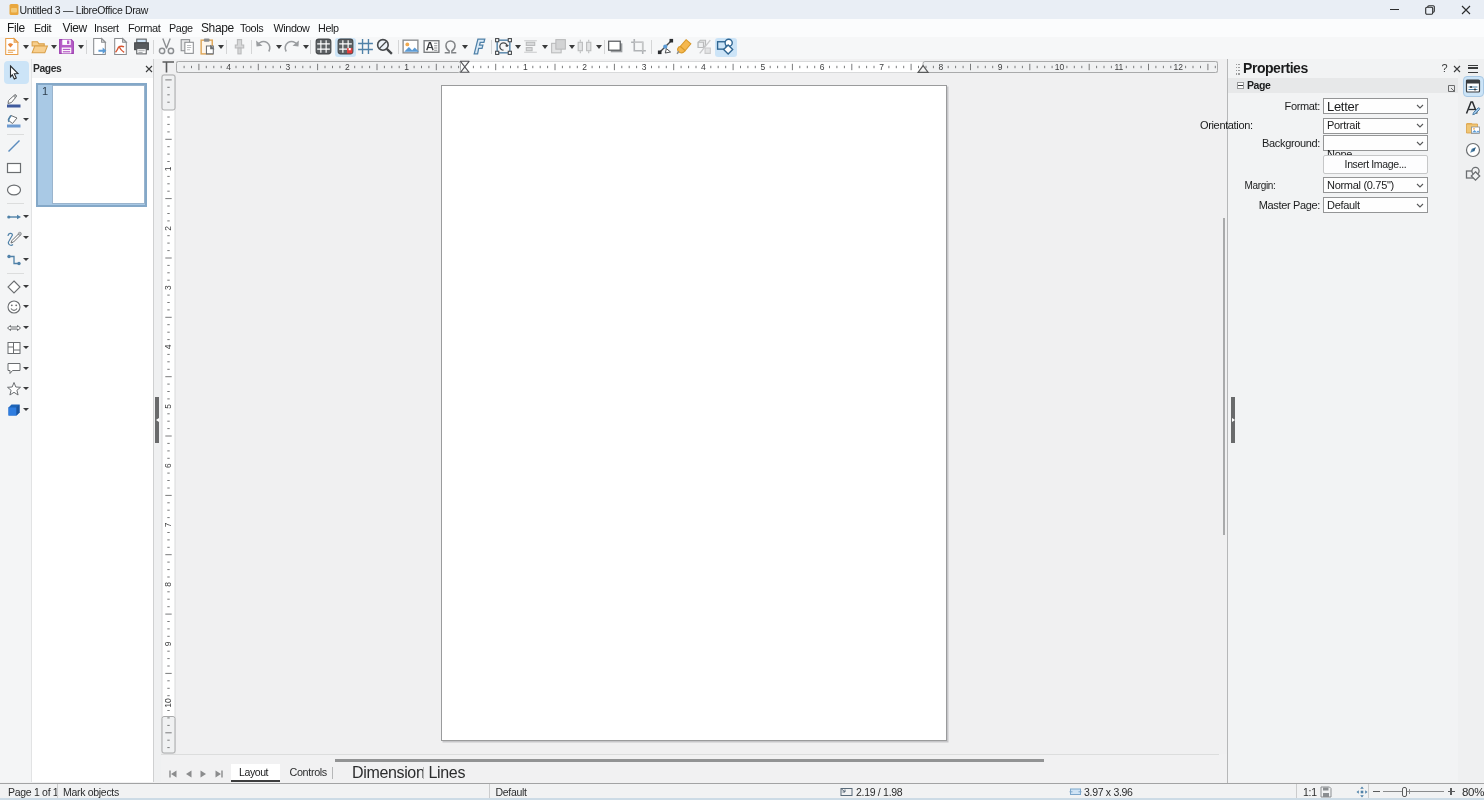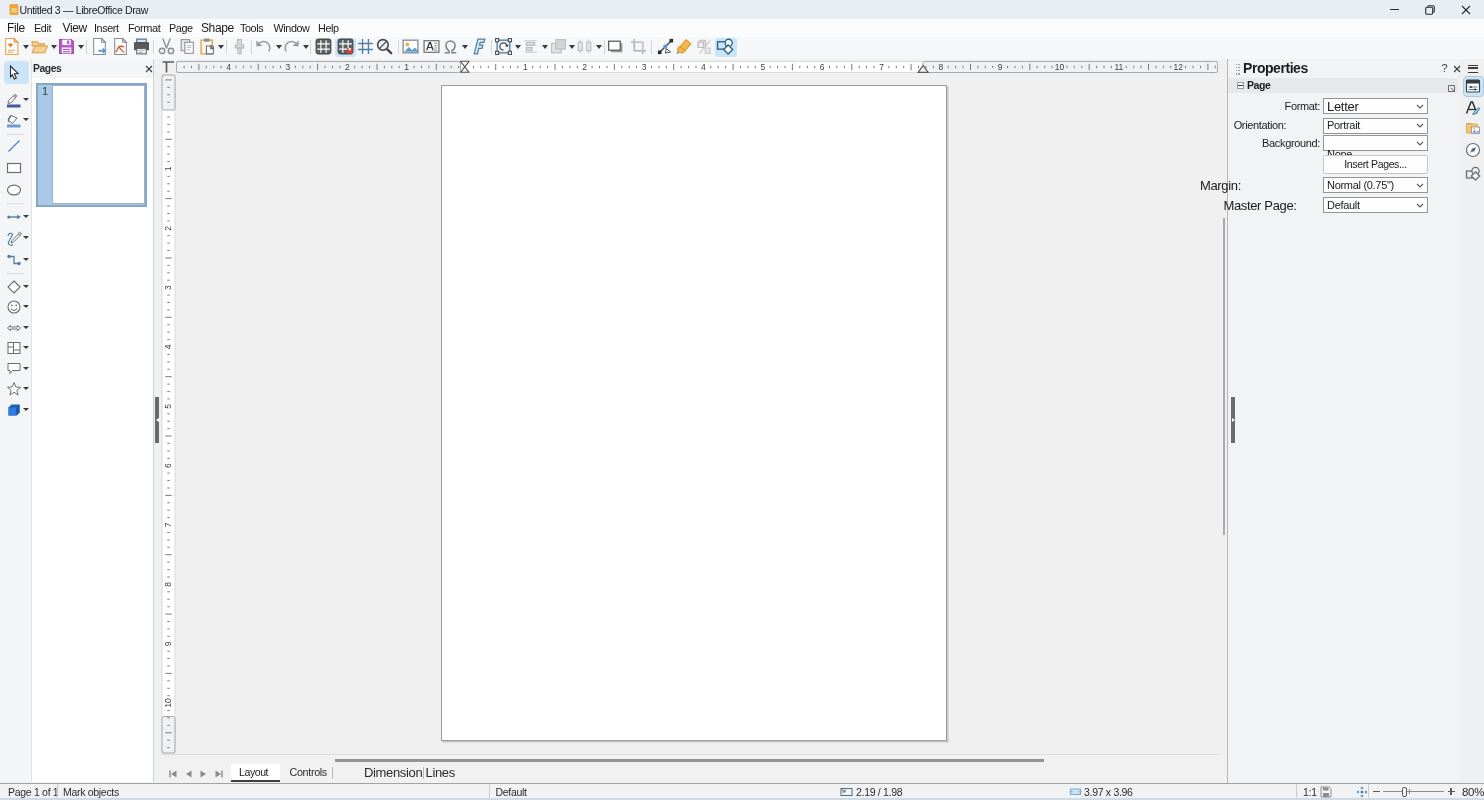--- a/index.html
+++ b/index.html
@@ -572,41 +572,41 @@
 <svg class="abs" style="left:1447.5px;top:84.5px" width="7" height="7" viewBox="0 0 7 7">
     <path d="M0.5 0.5 H6.5 V6.5 H0.5 Z M6.5 3 V6.5 H3" fill="none" stroke="#6b6c6d" stroke-width="1"></path>
     <path d="M3 3 L6 6" stroke="#6b6c6d"></path>
   </svg>
 <div class="abs" style="left:1200px;top:99.8px;width:120px;height:13px;line-height:13px;font-size:11px;letter-spacing:-0.35px;color:#1a1b1c;text-align:right">Format:</div>
 <div class="abs" style="left:1323px;top:98.3px;width:105px;height:16px;background:#fefefe;border:1px solid #949596;box-sizing:border-box"></div>
 <div class="abs" style="left:1327px;top:99.8px;height:13px;line-height:13px;font-size:13px;letter-spacing:-0.3px;color:#1a1b1c">Letter</div>
 <svg class="abs" style="left:1415.5px;top:103.8px" width="8" height="5.5" viewBox="0 0 8 5.5">
     <path d="M1 1 L4 4 L7 1" fill="none" stroke="#58595a" stroke-width="1.1"></path>
   </svg>
-<div class="abs" style="left:1200px;top:119.0px;width:120px;height:13px;line-height:13px;font-size:11px;letter-spacing:-0.35px;color:#1a1b1c;text-align:center">Orientation:</div>
+<div class="abs" style="left:1200px;top:119.0px;width:120px;height:13px;line-height:13px;font-size:11px;letter-spacing:-0.35px;color:#1a1b1c;text-align:left">Orientation:</div>
 <div class="abs" style="left:1323px;top:117.5px;width:105px;height:16px;background:#fefefe;border:1px solid #949596;box-sizing:border-box"></div>
 <div class="abs" style="left:1327px;top:119.0px;height:13px;line-height:13px;font-size:11px;letter-spacing:-0.3px;color:#1a1b1c">Portrait</div>
 <svg class="abs" style="left:1415.5px;top:123.0px" width="8" height="5.5" viewBox="0 0 8 5.5">
     <path d="M1 1 L4 4 L7 1" fill="none" stroke="#58595a" stroke-width="1.1"></path>
   </svg>
 <div class="abs" style="left:1200px;top:136.7px;width:120px;height:13px;line-height:13px;font-size:11px;letter-spacing:-0.35px;color:#1a1b1c;text-align:right">Background:</div>
 <div class="abs" style="left:1323px;top:135.2px;width:105px;height:16px;background:#fefefe;border:1px solid #949596;box-sizing:border-box"></div>
 <div class="abs" style="left:1327px;top:148px;height:13px;line-height:13px;font-size:11px;letter-spacing:-0.3px;color:#1a1b1c">None</div>
 <svg class="abs" style="left:1415.5px;top:140.7px" width="8" height="5.5" viewBox="0 0 8 5.5">
     <path d="M1 1 L4 4 L7 1" fill="none" stroke="#58595a" stroke-width="1.1"></path>
   </svg>
 <div class="abs" style="left:1323px;top:155px;width:105px;height:19px;background:#fdfdfe;border:1px solid #c6c7c8;border-radius:2px;box-sizing:border-box"></div>
-<div class="abs" style="left:1323px;top:158px;width:105px;height:13px;line-height:13px;font-size:10.5px;letter-spacing:-0.35px;color:#1a1b1c;text-align:center">Insert Pages...</div>
-<div class="abs" style="left:1200px;top:178.7px;width:120px;height:13px;line-height:13px;font-size:13px;letter-spacing:-0.35px;color:#1a1b1c;text-align:left">Margin:</div>
+<div class="abs" style="left:1323px;top:158px;width:105px;height:13px;line-height:13px;font-size:10.5px;letter-spacing:-0.35px;color:#1a1b1c;text-align:center">Insert Image...</div>
+<div class="abs" style="left:1200px;top:178.7px;width:120px;height:13px;line-height:13px;font-size:10px;letter-spacing:-0.35px;color:#1a1b1c;text-align:center">Margin:</div>
 <div class="abs" style="left:1323px;top:177.2px;width:105px;height:16px;background:#fefefe;border:1px solid #949596;box-sizing:border-box"></div>
 <div class="abs" style="left:1327px;top:178.7px;height:13px;line-height:13px;font-size:11px;letter-spacing:-0.3px;color:#1a1b1c">Normal (0.75")</div>
 <svg class="abs" style="left:1415.5px;top:182.7px" width="8" height="5.5" viewBox="0 0 8 5.5">
     <path d="M1 1 L4 4 L7 1" fill="none" stroke="#58595a" stroke-width="1.1"></path>
   </svg>
-<div class="abs" style="left:1200px;top:198.5px;width:120px;height:13px;line-height:13px;font-size:13px;letter-spacing:-0.35px;color:#1a1b1c;text-align:center">Master Page:</div>
+<div class="abs" style="left:1200px;top:198.5px;width:120px;height:13px;line-height:13px;font-size:11px;letter-spacing:-0.35px;color:#1a1b1c;text-align:right">Master Page:</div>
 <div class="abs" style="left:1323px;top:197px;width:105px;height:16px;background:#fefefe;border:1px solid #949596;box-sizing:border-box"></div>
 <div class="abs" style="left:1327px;top:198.5px;height:13px;line-height:13px;font-size:11px;letter-spacing:-0.3px;color:#1a1b1c">Default</div>
 <svg class="abs" style="left:1415.5px;top:202.5px" width="8" height="5.5" viewBox="0 0 8 5.5">
     <path d="M1 1 L4 4 L7 1" fill="none" stroke="#58595a" stroke-width="1.1"></path>
   </svg>
 <div style="position:absolute;left:1462.5px;top:75.5px;width:21px;height:21px;background:#cce4f7;border:1px solid #a8c8e4;border-radius:4px;box-sizing:border-box"></div>
 <div style="position:absolute;left:1468px;top:64.8px;width:10px;height:6.5px;border-top:1.4px solid #3a3b3c;border-bottom:1.4px solid #3a3b3c"></div>
 <div style="position:absolute;left:1468px;top:67.4px;width:10px;height:1.4px;background:#3a3b3c"></div>
 <svg style="position:absolute;left:1465.0px;top:78.0px" width="16" height="16" viewBox="0 0 16 16">
     <rect x="1.5" y="2" width="13" height="12" rx="1" fill="#fff" stroke="#3a3d40" stroke-width="1.2"></rect>
@@ -646,21 +646,21 @@
       <path d="M23.5 0.5 L18 4 L23.5 7.5 Z"></path>
       <path d="M32.5 0.5 L38 4 L32.5 7.5 Z"></path>
       <path d="M47.5 0.5 L53 4 L47.5 7.5 Z M54 0.5 v7"></path>
     </g>
     <path d="M2 0.5 v7 M54 0.5 v7" stroke="#8b8c8d" stroke-width="1.4"></path>
   </svg>
 <div class="abs" style="left:231px;top:763.5px;width:48.5px;height:18px;background:#fff;border-bottom:2.5px solid #3c3d3e;box-sizing:border-box"></div>
 <div class="abs" style="left:239px;top:766px;height:13px;line-height:13px;font-size:10.5px;letter-spacing:-0.4px;font-weight:normal;color:#1a1b1c">Layout</div>
 <div class="abs" style="left:289.5px;top:766px;height:13px;line-height:13px;font-size:10.8px;letter-spacing:-0.35px;color:#2b2c2d">Controls</div>
 <div class="abs" style="left:332px;top:766.5px;width:1px;height:12px;background:#b6b7b8"></div>
-<div class="abs" style="left:364px;top:766px;height:13px;line-height:13px;font-size:13px;letter-spacing:-0.35px;color:#2b2c2d">Dimension Lines</div>
+<div class="abs" style="left:352px;top:766px;height:13px;line-height:13px;font-size:16px;letter-spacing:-0.35px;color:#2b2c2d">Dimension Lines</div>
 <div class="abs" style="left:423px;top:766.5px;width:1px;height:12px;background:#b6b7b8"></div>
 <div class="abs" style="left:0;top:782.5px;width:1484px;height:17.5px;background:#f1f2f3;border-top:1px solid #a2a3a4;box-sizing:border-box"></div>
 <div style="position:absolute;top:784.5px;height:14px;line-height:14px;font-size:10.5px;letter-spacing:-0.3px;color:#2b2c2d;white-space:nowrap;left:8px">Page 1 of 1</div>
 <div style="position:absolute;top:784.5px;height:14px;line-height:14px;font-size:10.5px;letter-spacing:-0.3px;color:#2b2c2d;white-space:nowrap;left:63px">Mark objects</div>
 <div style="position:absolute;top:784.5px;height:14px;line-height:14px;font-size:10.5px;letter-spacing:-0.3px;color:#2b2c2d;white-space:nowrap;left:495.5px">Default</div>
 <div style="position:absolute;top:784.5px;height:14px;line-height:14px;font-size:10.5px;letter-spacing:-0.3px;color:#2b2c2d;white-space:nowrap;left:856px">2.19 / 1.98</div>
 <div style="position:absolute;top:784.5px;height:14px;line-height:14px;font-size:10.5px;letter-spacing:-0.3px;color:#2b2c2d;white-space:nowrap;left:1084px">3.97 x 3.96</div>
 <div style="position:absolute;top:784.5px;height:14px;line-height:14px;font-size:10.5px;letter-spacing:-0.3px;color:#2b2c2d;white-space:nowrap;left:1303px">1:1</div>
 <div style="position:absolute;top:784.5px;height:14px;line-height:14px;font-size:10.5px;letter-spacing:-0.3px;color:#2b2c2d;white-space:nowrap;left:1462px;font-size:11.5px">80%</div>
 <div style="position:absolute;left:56.5px;top:784px;width:1px;height:14px;background:#cbcccd"></div>

